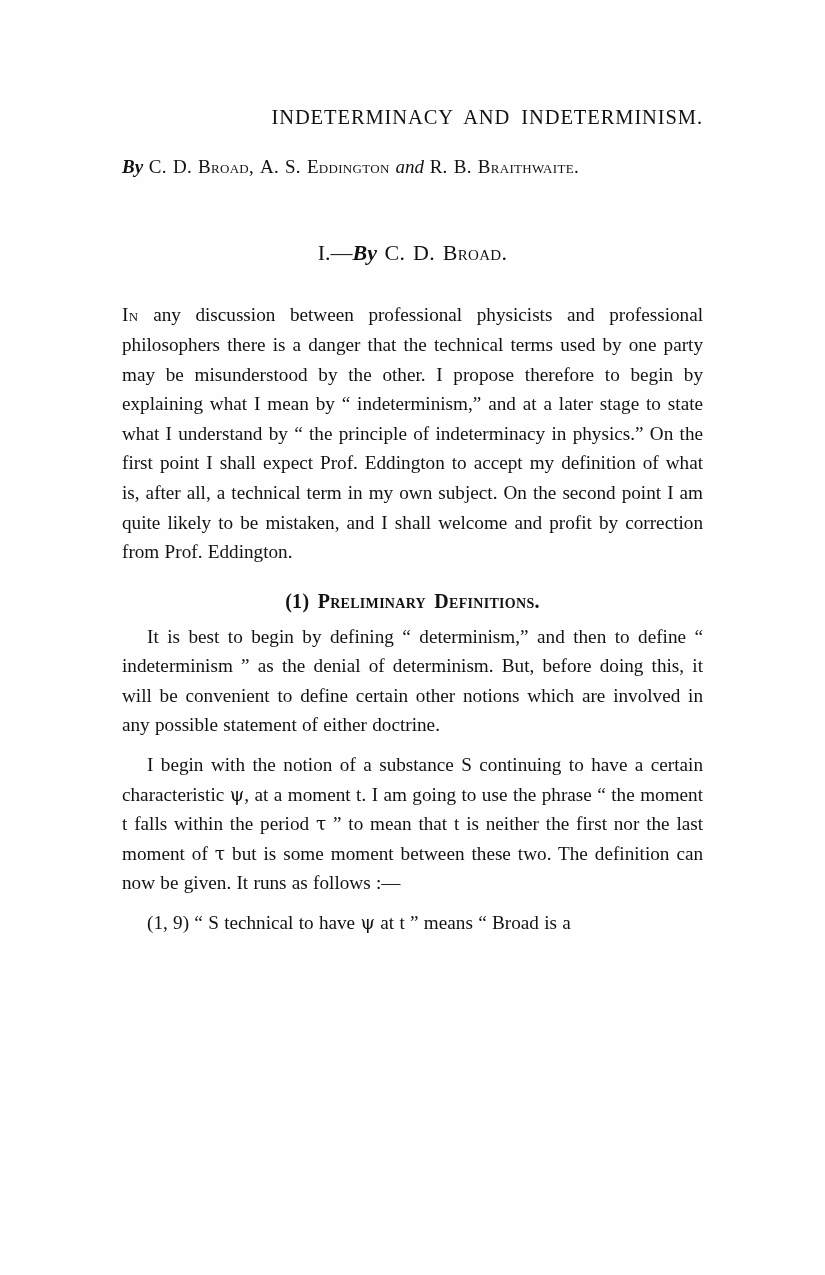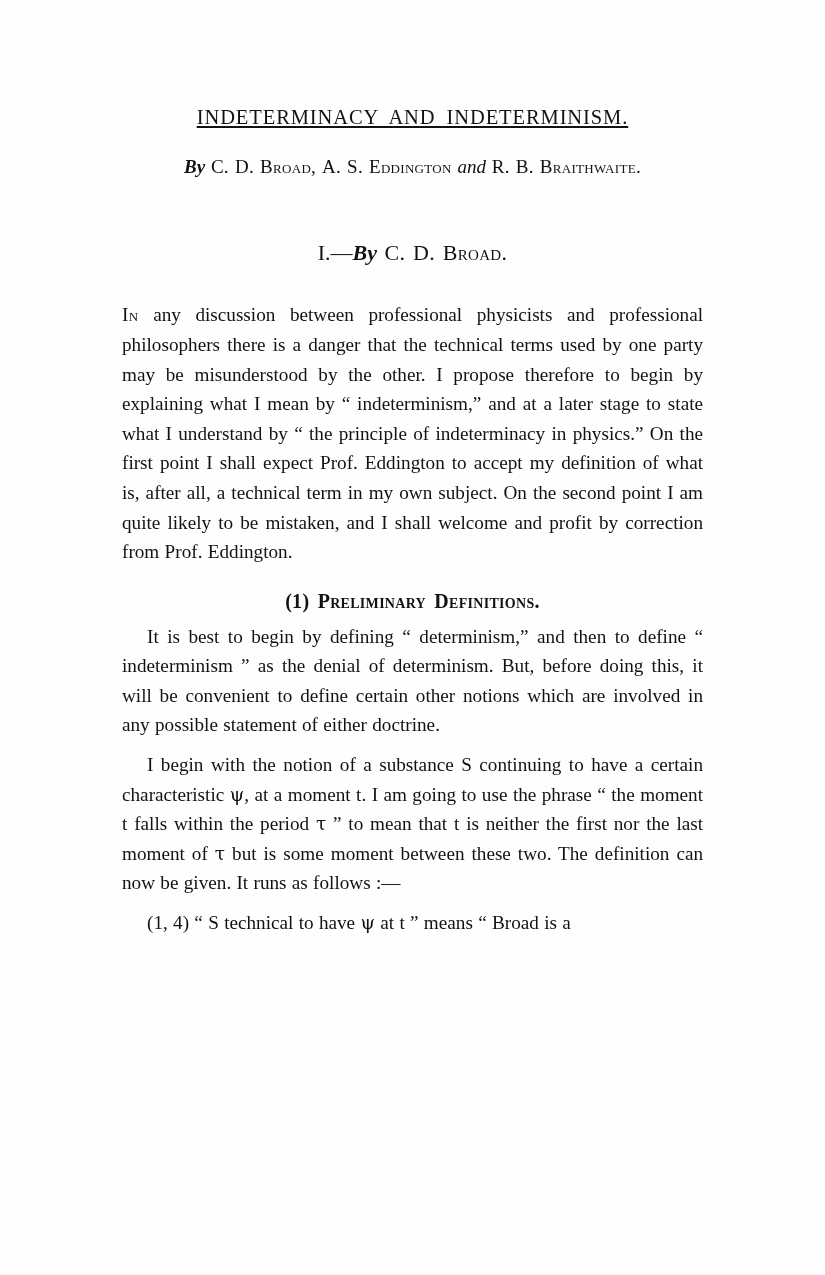--- a/index.html
+++ b/index.html
@@ -26,33 +26,32 @@
 
   
   .column {
     position: absolute;
     left: 122px;
     top: 0;
     width: 581px;
   }
 
   .title {
-    text-align: center;
+    text-align: right;
     font-size: 20.5px;
     letter-spacing: 0.9px;
     word-spacing: 5px;
     font-weight: 400;
     margin-top: 106px;
     line-height: 1.15;
     white-space: nowrap;
-    text-decoration: underline;
   }
 
   .byline {
-    text-align: center;
+    text-align: left;
     font-size: 19px;
     margin-top: 26px;
     line-height: 1.2;
     word-spacing: 1px;
     white-space: nowrap;
   }
   .byline .bi {
     font-style: italic;
     font-weight: 700;
   }
@@ -149,16 +148,16 @@
     </div>
 
     <p class="body-para para-first"><span class="lead">In</span> <span>any discussion between professional physicists and professional philosophers there is a danger that the technical terms used by one party may be misunderstood by the other. I propose therefore to begin by explaining what I mean by “ indeterminism,” and at a later stage to state what I understand by “ the principle of indeterminacy in physics.” On the first point I shall expect Prof. Eddington to accept my definition of what is, after all, a technical term in my own subject.  On the second point I am quite likely to be mistaken, and I shall welcome and profit by correction from Prof. Eddington.</span></p>
 
     <h2 class="subsection-head sc">(1) Preliminary Definitions.</h2>
 
     <p class="body-para para-indent">It is best to begin by defining “ determinism,” and then to define “ indeterminism ” as the denial of determinism.  But, before doing this, it will be convenient to define certain other notions which are involved in any possible statement of either doctrine.</p>
 
     <p class="body-para para-tight"><span>I begin with the notion of a substance S</span> <span class="it">continuing to have</span> <span>a certain characteristic</span> <span class="grk">ψ</span><span>, at a moment</span> <span class="it">t</span><span>.  I am going to use the phrase “ the moment</span> <span class="it">t</span> <span class="it">falls within</span> <span>the period</span> <span class="grk">τ</span> <span>” to mean that</span> <span class="it">t</span> <span>is neither the first nor the last moment of</span> <span class="grk">τ</span> <span>but is some moment between these two.  The definition can now be given. It runs as follows :—</span></p>
 
-    <p class="body-para lastline"><span>(1, 4)</span> <span>“ S technical to have</span> <span class="grk">ψ</span> <span>at</span> <span class="it">t</span> <span>” means “ Broad is a</span></p>
+    <p class="body-para lastline"><span>(1, 9)</span> <span>“ S technical to have</span> <span class="grk">ψ</span> <span>at</span> <span class="it">t</span> <span>” means “ Broad is a</span></p>
 
   </div>
 </div>
 
 </body></html>

